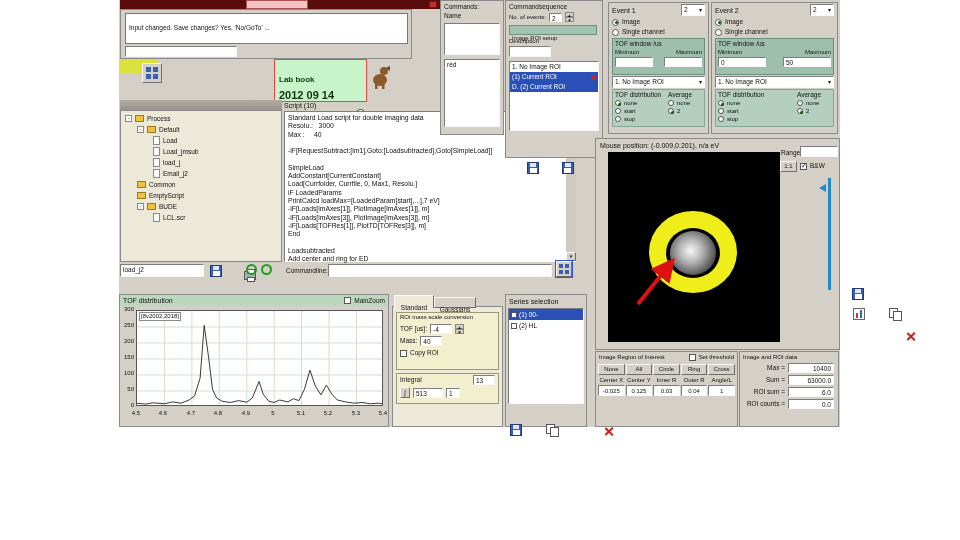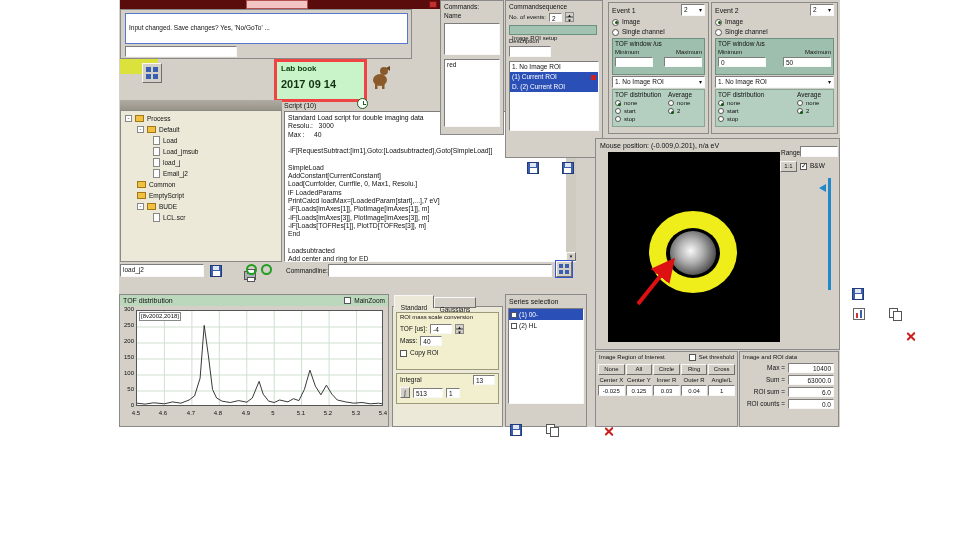--- a/index.html
+++ b/index.html
@@ -84,23 +84,23 @@
   <div class="abs" style="left:120px;top:59px;width:38px;height:15px;background:#dce23c"></div>
   <div class="abs raised" style="left:142px;top:63px;width:20px;height:20px;display:flex;align-items:center;justify-content:center">
     <svg width="12" height="12">
         <rect x="0" y="0" width="5" height="5" fill="#3a5fae"></rect>
         <rect x="7" y="0" width="5" height="5" fill="#3a5fae"></rect>
         <rect x="0" y="7" width="5" height="5" fill="#3a5fae"></rect>
         <rect x="7" y="7" width="5" height="5" fill="#3a5fae"></rect>
       </svg>
   </div>
 
-  <div class="abs" style="left:274px;top:59px;width:93px;height:43px;background:#c9f3c9;border:3px solid #ef4444;padding:2px 4px">
+  <div class="abs" style="left:274px;top:59px;width:93px;height:43px;background:#c9f3c9;border:1px solid #ef4444;padding:15px 4px">
     <div class="t8 b" style="color:#114411">Lab book</div>
-    <div style="font-size:11px;line-height:15px;font-weight:bold;color:#113311;margin-top:3px">2017 09 14</div>
+    <div style="font-size:11px;line-height:15px;font-weight:bold;color:#113311;margin-top:3px">2012 09 14</div>
     <span class="i-clock abs" style="left:76px;top:3px"></span>
   </div>
   <svg class="abs" style="left:369px;top:64px" width="22" height="26">
     <ellipse cx="11" cy="16" rx="7" ry="6" fill="#8a5a2a"></ellipse>
     <circle cx="15" cy="7" r="4" fill="#8a5a2a"></circle>
     <rect x="6" y="20" width="2.5" height="5" fill="#8a5a2a"></rect>
     <rect x="13" y="20" width="2.5" height="5" fill="#8a5a2a"></rect>
     <path d="M17 4 l4 -2 v5 z" fill="#6a421c"></path>
   </svg>
 

